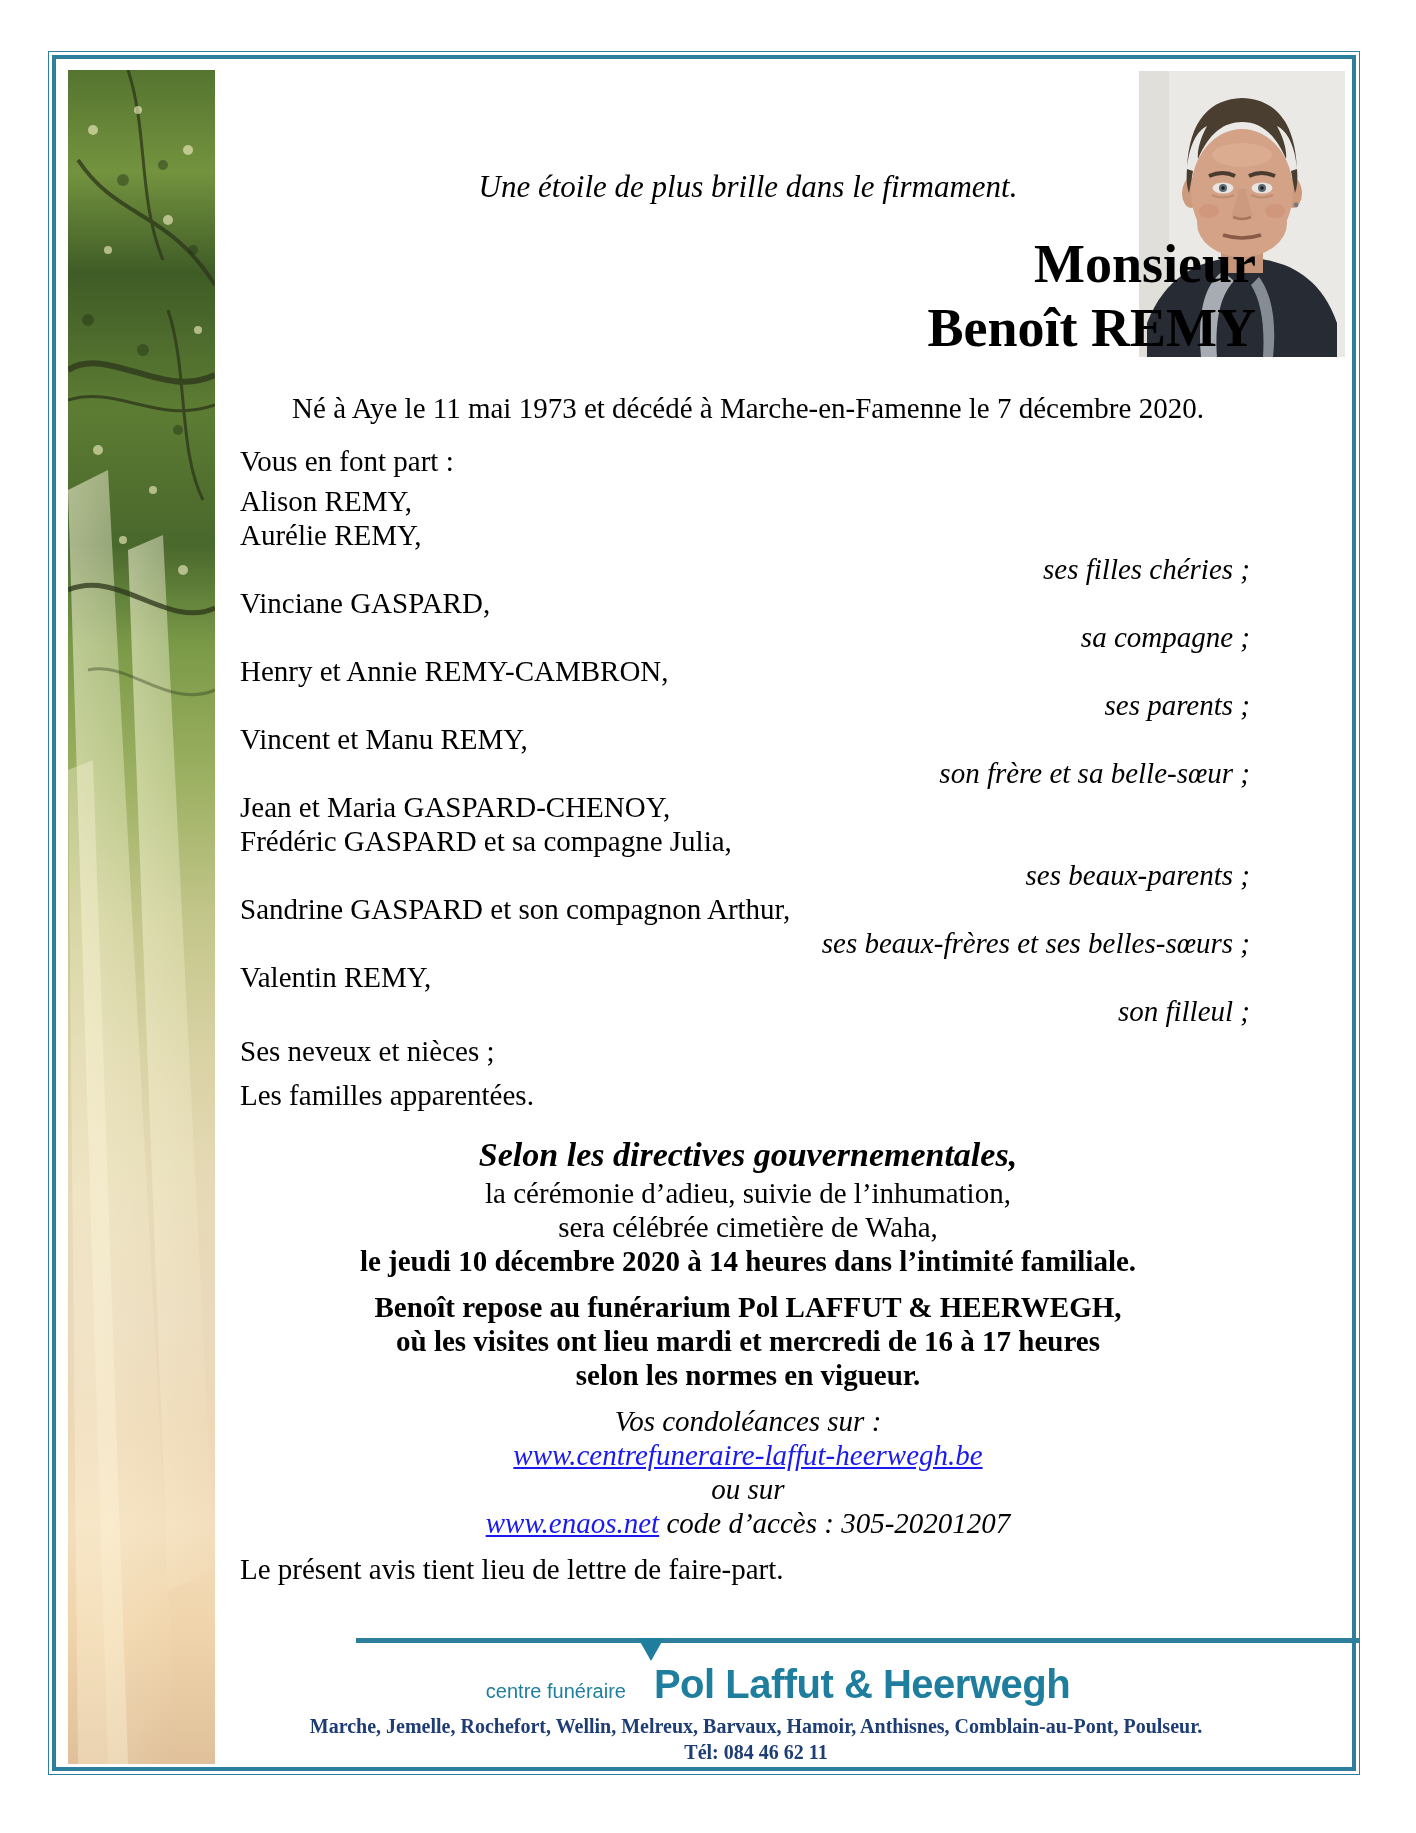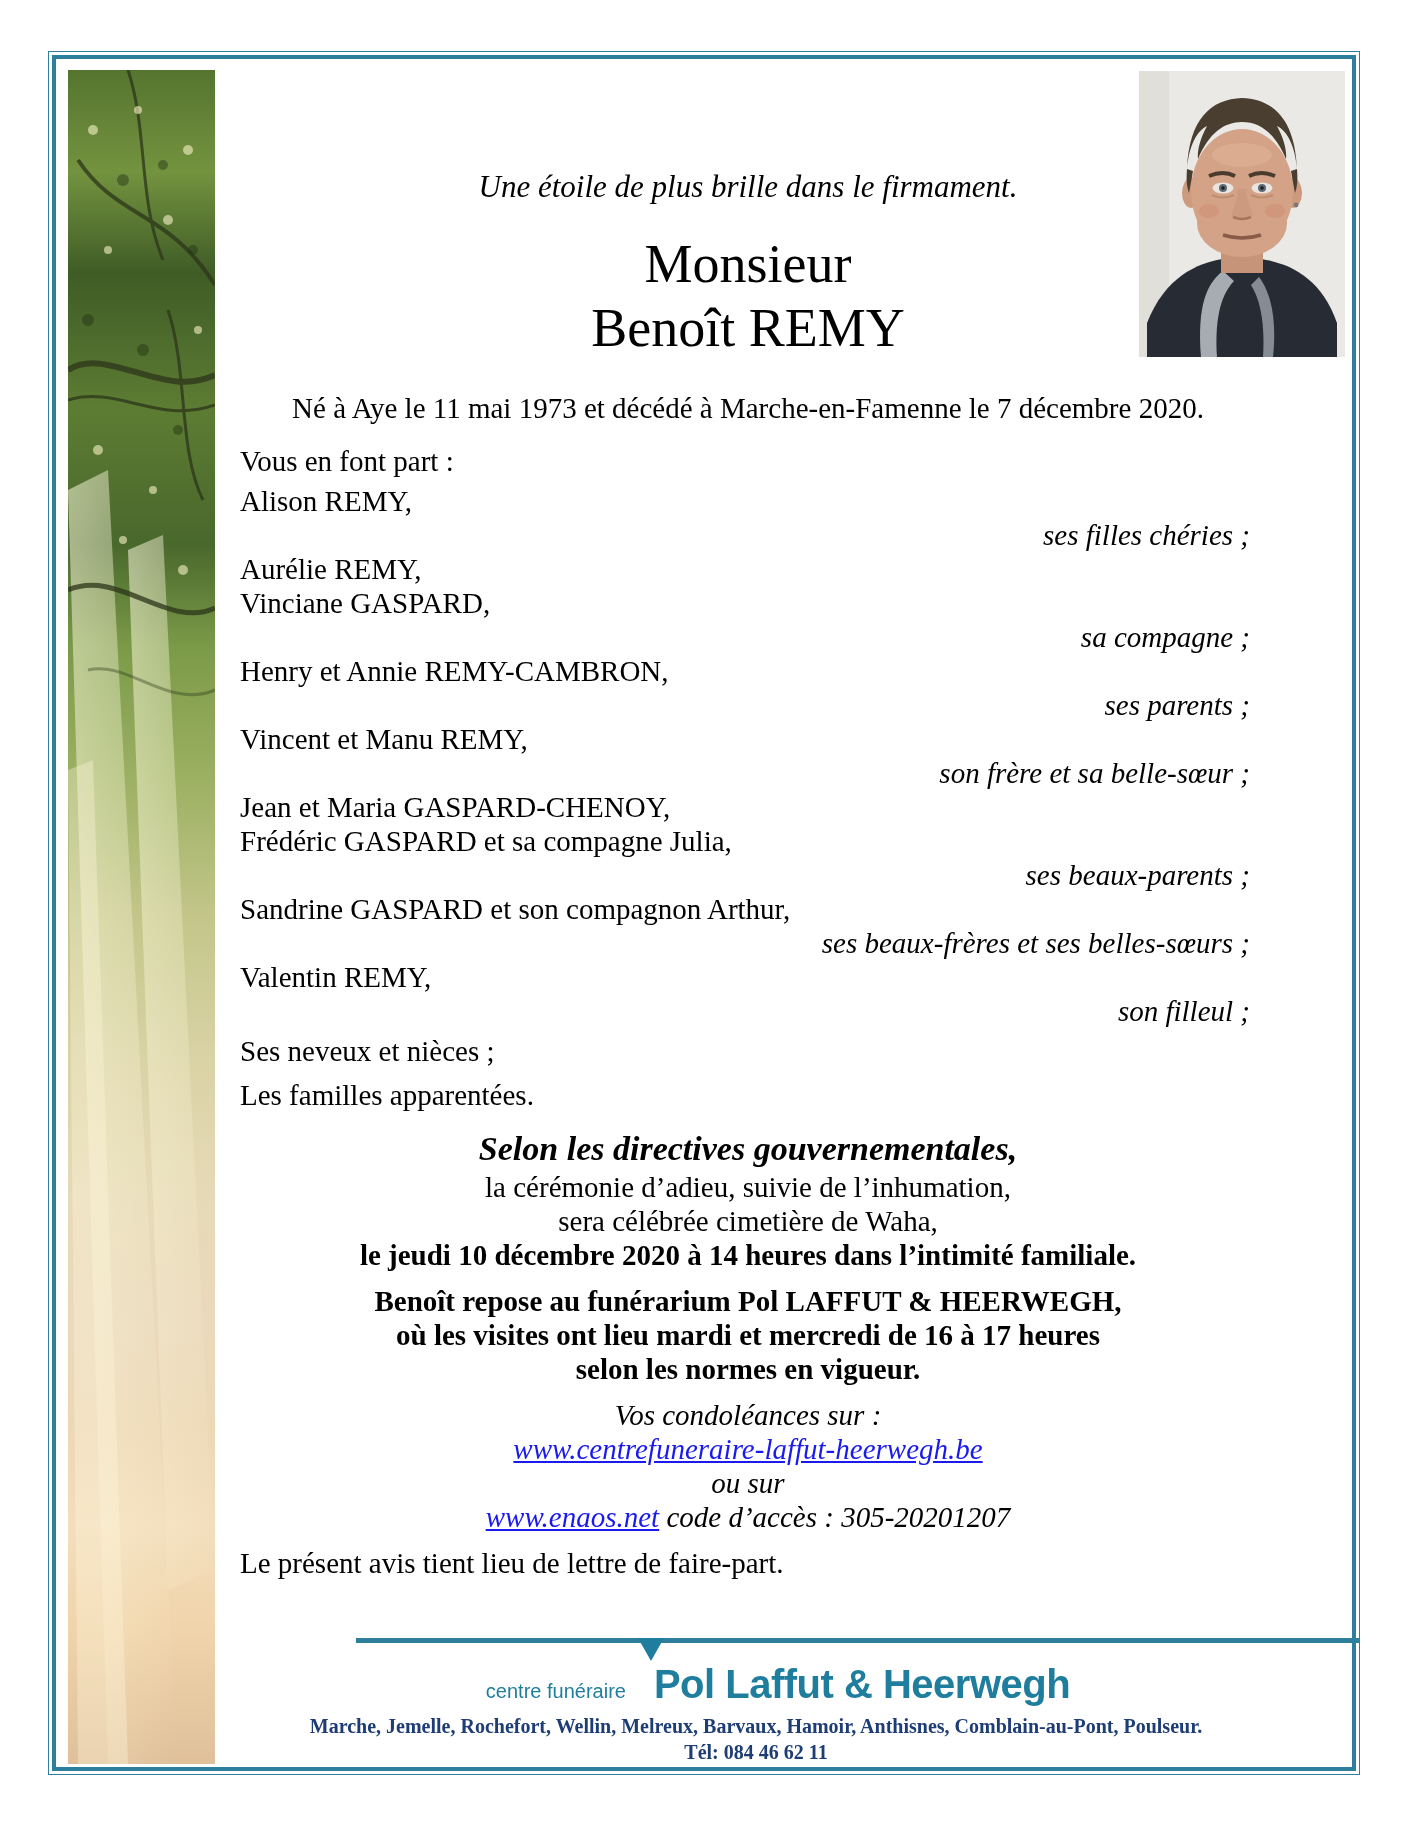--- a/index.html
+++ b/index.html
@@ -10,34 +10,34 @@
          border:4px solid #2e7f9e;outline:1px solid #2e7f9e;outline-offset:3px;}
   
   .strip{position:absolute;left:68px;top:70px;width:147px;height:1694px;overflow:hidden;}
   .strip svg{display:block;width:100%;height:100%;}
   
   .portrait{position:absolute;left:1139px;top:71px;width:206px;height:286px;overflow:hidden;}
   .portrait svg{display:block;width:100%;height:100%;}
   
   .content{position:absolute;left:240px;top:0;width:1016px;font-size:29px;}
   .quote{margin-top:168px;font-style:italic;font-size:31px;line-height:38px;text-align:center;}
-  .title{font-weight:normal;font-size:54px;line-height:64px;text-align:center;}
+  .title{font-weight:bold;font-size:54px;line-height:64px;text-align:right;}
   .t1{margin-top:26px;}
   .birth{margin-top:30px;line-height:36px;text-align:center;}
   .intro{margin-top:18px;line-height:35px;}
   .l{line-height:34px;}
   .first-name{margin-top:5px;}
   .rel{text-align:right;font-style:italic;padding-right:6px;}
   .mt6{margin-top:6px;}
   .mt10{margin-top:10px;}
   .mt12{margin-top:12px;}
   .ctr{text-align:center;}
   .b{font-weight:bold;}
   .it{font-style:italic;}
-  .directives{margin-top:16px;font-size:34px;line-height:42px;font-weight:bold;font-style:italic;text-align:center;}
+  .directives{margin-top:22px;font-size:34px;line-height:42px;font-weight:bold;font-style:italic;text-align:center;}
   .link{color:#1a1aee;text-decoration:underline;font-style:italic;}
   
   .rule{position:absolute;left:356px;top:1638px;width:1004px;height:5px;background:#2e7f9b;}
   .brandline{position:absolute;left:248px;top:1662px;width:1016px;text-align:center;
              font-family:"Liberation Sans","DejaVu Sans",sans-serif;color:#1f7e9e;transform:translateX(22px);
              white-space:nowrap;}
   .brand-small{font-size:20px;font-weight:500;vertical-align:baseline;margin-right:28px;}
   .brand-large{position:relative;font-size:40px;font-weight:bold;letter-spacing:-0.5px;}
   .brand-tri{position:absolute;left:-16px;top:-24px;width:0;height:0;
              border-left:13px solid transparent;border-right:13px solid transparent;
@@ -157,22 +157,22 @@
   <div class="content">
     <div class="quote">Une étoile de plus brille dans le firmament.</div>
 
     <div class="title t1">Monsieur</div>
     <div class="title">Benoît REMY</div>
 
     <div class="birth">Né à Aye le 11 mai 1973 et décédé à Marche-en-Famenne le 7 décembre 2020.</div>
     <div class="intro">Vous en font part :</div>
 
     <div class="l first-name">Alison REMY,</div>
+    <div class="l">Aurélie REMY,</div>
     <div class="l rel">ses filles chéries ;</div>
-    <div class="l">Aurélie REMY,</div>
 
     <div class="l">Vinciane GASPARD,</div>
     <div class="l rel">sa compagne ;</div>
 
     <div class="l">Henry et Annie REMY-CAMBRON,</div>
     <div class="l rel">ses parents ;</div>
 
     <div class="l">Vincent et Manu REMY,</div>
     <div class="l rel">son frère et sa belle-sœur ;</div>
 

